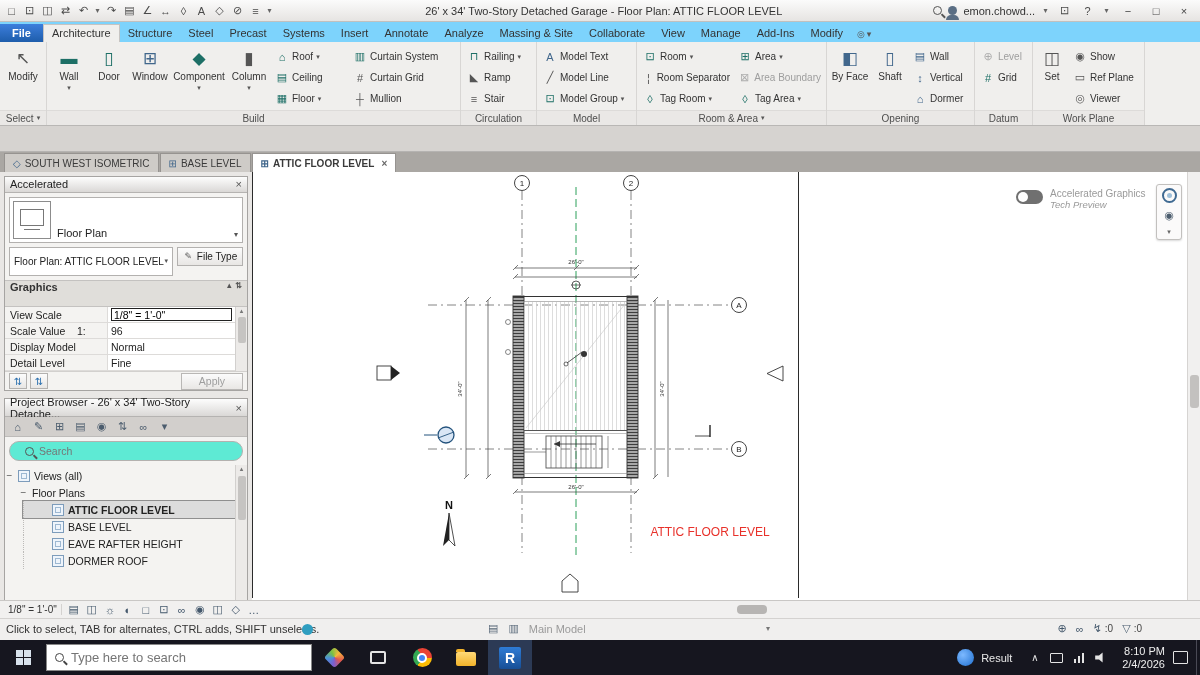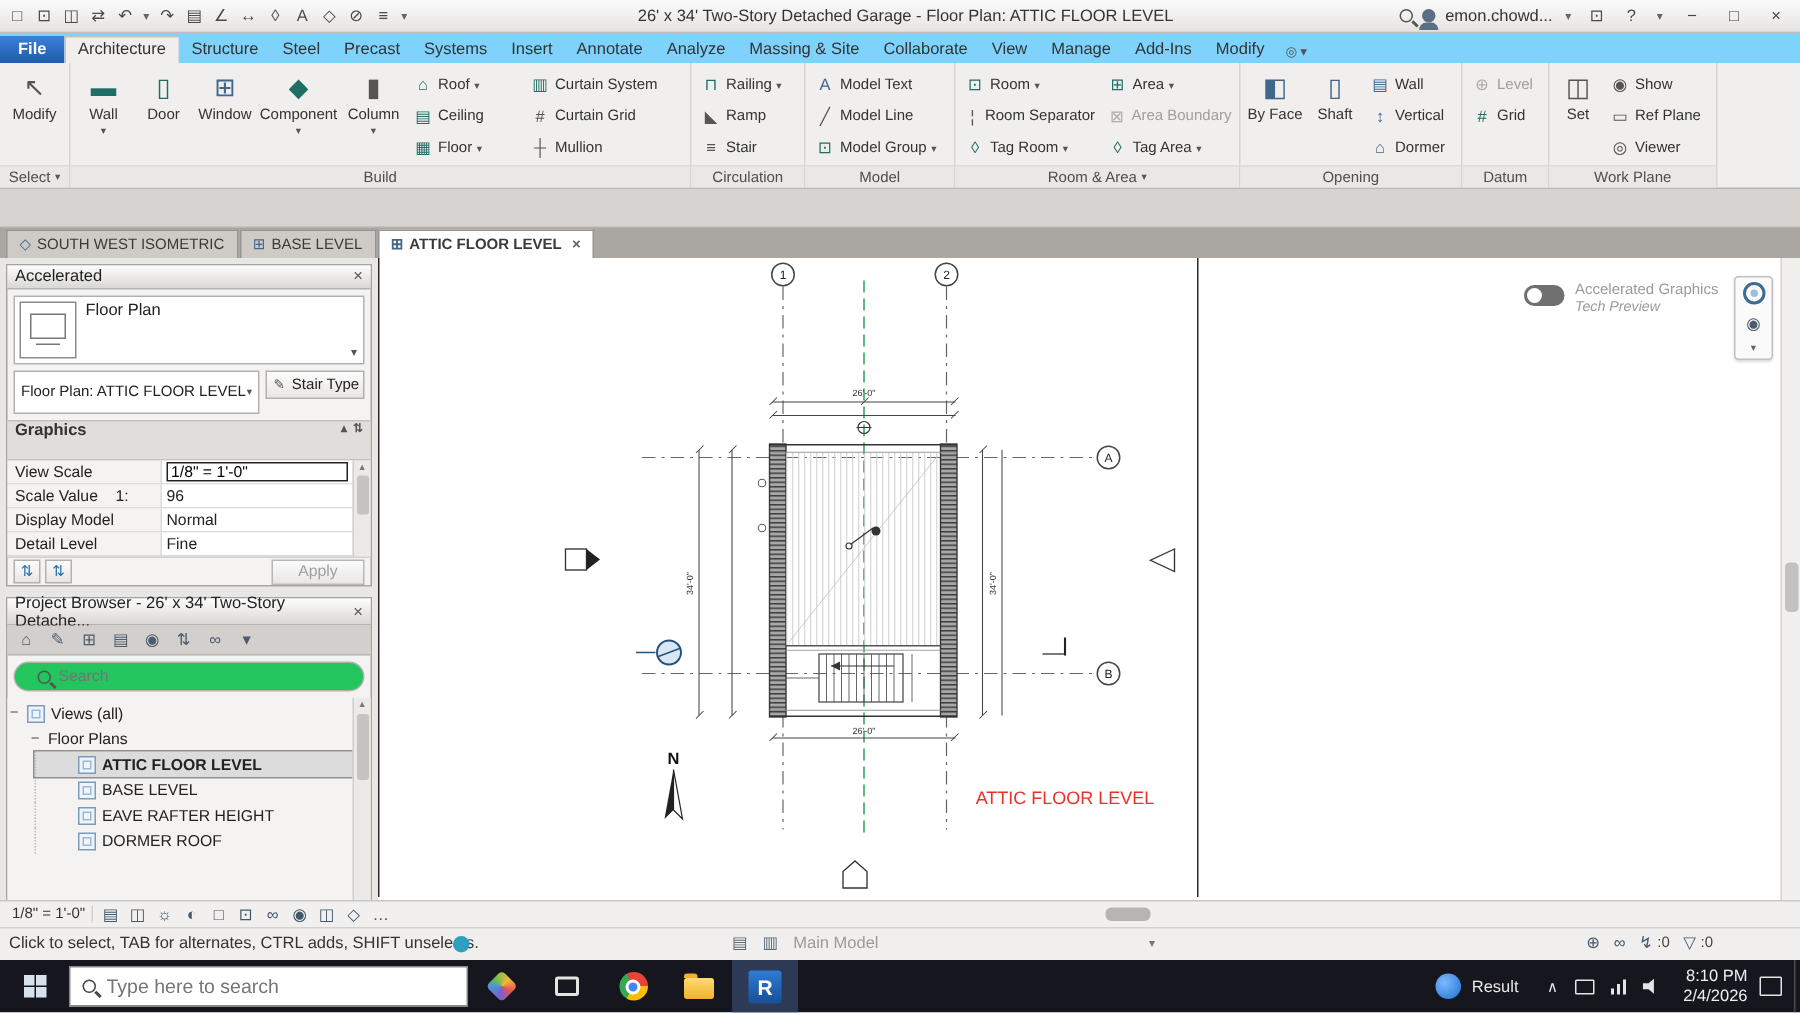--- a/index.html
+++ b/index.html
@@ -55,21 +55,21 @@
 
 .workspace{position:relative;height:428px;background:#fff;overflow:hidden;}
 .drawing{position:absolute;left:0;top:0;}
 
 
 .dock{position:absolute;left:0;top:0;bottom:0;width:252px;background:#e9e7e5;padding:4px 4px 0 4px;display:flex;flex-direction:column;z-index:5;}
 .palette{background:#f4f3f1;border:1px solid #a6a4a2;display:flex;flex-direction:column;}
 .pal-head{height:18px;background:linear-gradient(#fdfdfd,#dad8d6);border-bottom:1px solid #b5b3b1;display:flex;align-items:center;padding:0 5px;font-size:11px;color:#222;}
 .pal-head .x{margin-left:auto;color:#555;font-size:11px;}
 .props{height:215px;}
-.typesel{margin:4px;background:#fff;border:1px solid #b3b1af;display:flex;align-items:flex-start;padding:3px;gap:6px;position:relative;height:48px;}
+.typesel{margin:4px;background:#fff;border:1px solid #b3b1af;display:flex;align-items:flex-end;padding:3px;gap:6px;position:relative;height:48px;}
 .thumb{width:38px;height:38px;border:1px solid #8c8c8c;background:#fff;position:relative;}
 .thumb::before{content:"";position:absolute;inset:7px 6px 12px 6px;border:1px solid #777;}
 .thumb::after{content:"";position:absolute;left:10px;right:10px;bottom:8px;height:1px;background:#777;}
 .typesel .tsel-dd{position:absolute;right:4px;bottom:3px;font-size:8px;color:#555;}
 .selrow{display:flex;gap:4px;margin:0 4px 4px 4px;}
 .combo{flex:1;height:29px;border:1px solid #b3b1af;background:#fff;display:flex;align-items:center;padding:0 4px;font-size:10px;white-space:nowrap;overflow:hidden;}
 .combo .dd-ic{margin-left:auto;}
 .edittype{width:66px;height:19px;border:1px solid #b3b1af;background:linear-gradient(#fcfcfc,#e8e6e4);display:flex;align-items:center;justify-content:center;gap:3px;font-size:10px;}
 .grp-head{height:32px;background:#e0deda;border-top:1px solid #c4c2c0;border-bottom:1px solid #c4c2c0;display:flex;align-items:flex-start;padding:0 5px;font-size:11px;font-weight:bold;color:#333;}
 .grp-head .tools{margin-left:auto;font-size:8px;color:#555;display:flex;gap:4px;}
@@ -80,21 +80,21 @@
 .pval{flex:1;background:#fff;display:flex;align-items:center;padding:0 3px;font-size:10.5px;}
 .pval input{width:100%;height:13px;border:1px solid #222;font-size:10.5px;padding:0 2px;font-family:"Liberation Sans",sans-serif;}
 .pscroll{width:12px;background:#eceae8;border-left:1px solid #d2d0ce;display:flex;flex-direction:column;align-items:center;font-size:7px;color:#777;}
 .pscroll .thumb2{width:8px;height:26px;background:#c6c4c2;margin-top:2px;border-radius:2px;}
 .props-foot{height:22px;display:flex;align-items:center;padding:0 4px;gap:3px;border-top:1px solid #d2d0ce;}
 .sortbtn{width:18px;height:16px;border:1px solid #b3b1af;background:linear-gradient(#fcfcfc,#e8e6e4);display:flex;align-items:center;justify-content:center;font-size:10px;color:#2a6fae;}
 .applybtn{margin-left:auto;width:62px;height:17px;border:1px solid #b9b7b5;background:linear-gradient(#fbfbfb,#e9e7e5);display:flex;align-items:center;justify-content:center;font-size:10.5px;color:#9e9e9e;}
 .browser{flex:1;margin-top:7px;margin-bottom:0;border-bottom:none;}
 .btoolbar{height:20px;background:#d2cfcc;border-bottom:1px solid #bdbbb9;display:flex;align-items:center;padding:0 3px;gap:2px;}
 .btool{width:19px;height:17px;display:flex;align-items:center;justify-content:center;font-size:11px;color:#4c5d6e;}
-.bsearch{margin:4px;height:20px;border:1px solid #b3b1af;border-radius:10px;background:#22c55e;display:flex;align-items:center;padding:0 15px;gap:5px;}
+.bsearch{margin:4px;height:20px;border:1px solid #b3b1af;border-radius:10px;background:#5eead4;display:flex;align-items:center;padding:0 15px;gap:5px;}
 .bsearch input{border:none;outline:none;flex:1;font-size:10.5px;color:#333;font-family:"Liberation Sans",sans-serif;background:transparent;}
 .tree{flex:1;background:#f4f3f1;position:relative;overflow:hidden;display:flex;}
 .tree-rows{flex:1;padding-top:2px;}
 .trow{display:flex;align-items:center;height:17px;font-size:10.5px;color:#222;gap:4px;white-space:nowrap;}
 .trow .exp{width:9px;text-align:center;color:#555;font-size:10px;}
 .trow .nicon{width:12px;height:12px;border:1px solid #7d9cbb;background:#eef4fb;position:relative;flex:none;}
 .trow .nicon::before{content:"";position:absolute;inset:2px;border:1px solid #9db8d2;}
 .trow.sel .lbl{font-weight:bold;}
 .trow.sel{background:#dcdcdc;outline:1px solid #8f8f8f;}
 .indent1{padding-left:14px;}
@@ -661,21 +661,21 @@
         <span>Floor Plan</span>
         <span class="tsel-dd">▾</span>
       </div>
       <div class="selrow">
         <div class="combo">
           <span>Floor Plan: ATTIC FLOOR LEVEL</span>
           <span class="dd-ic">▾</span>
         </div>
         <div class="edittype">
           <span class="icn sm gray" style="width:11px;height:11px;font-size:9px">✎</span>
-          <span>Stair Type</span>
+          <span>File Type</span>
         </div>
       </div>
       <div class="grp-head">
         <span>Graphics</span>
         <span class="tools">
             <span>▴</span>
             <span>⇅</span>
           </span>
       </div>
       <div class="ptable">

